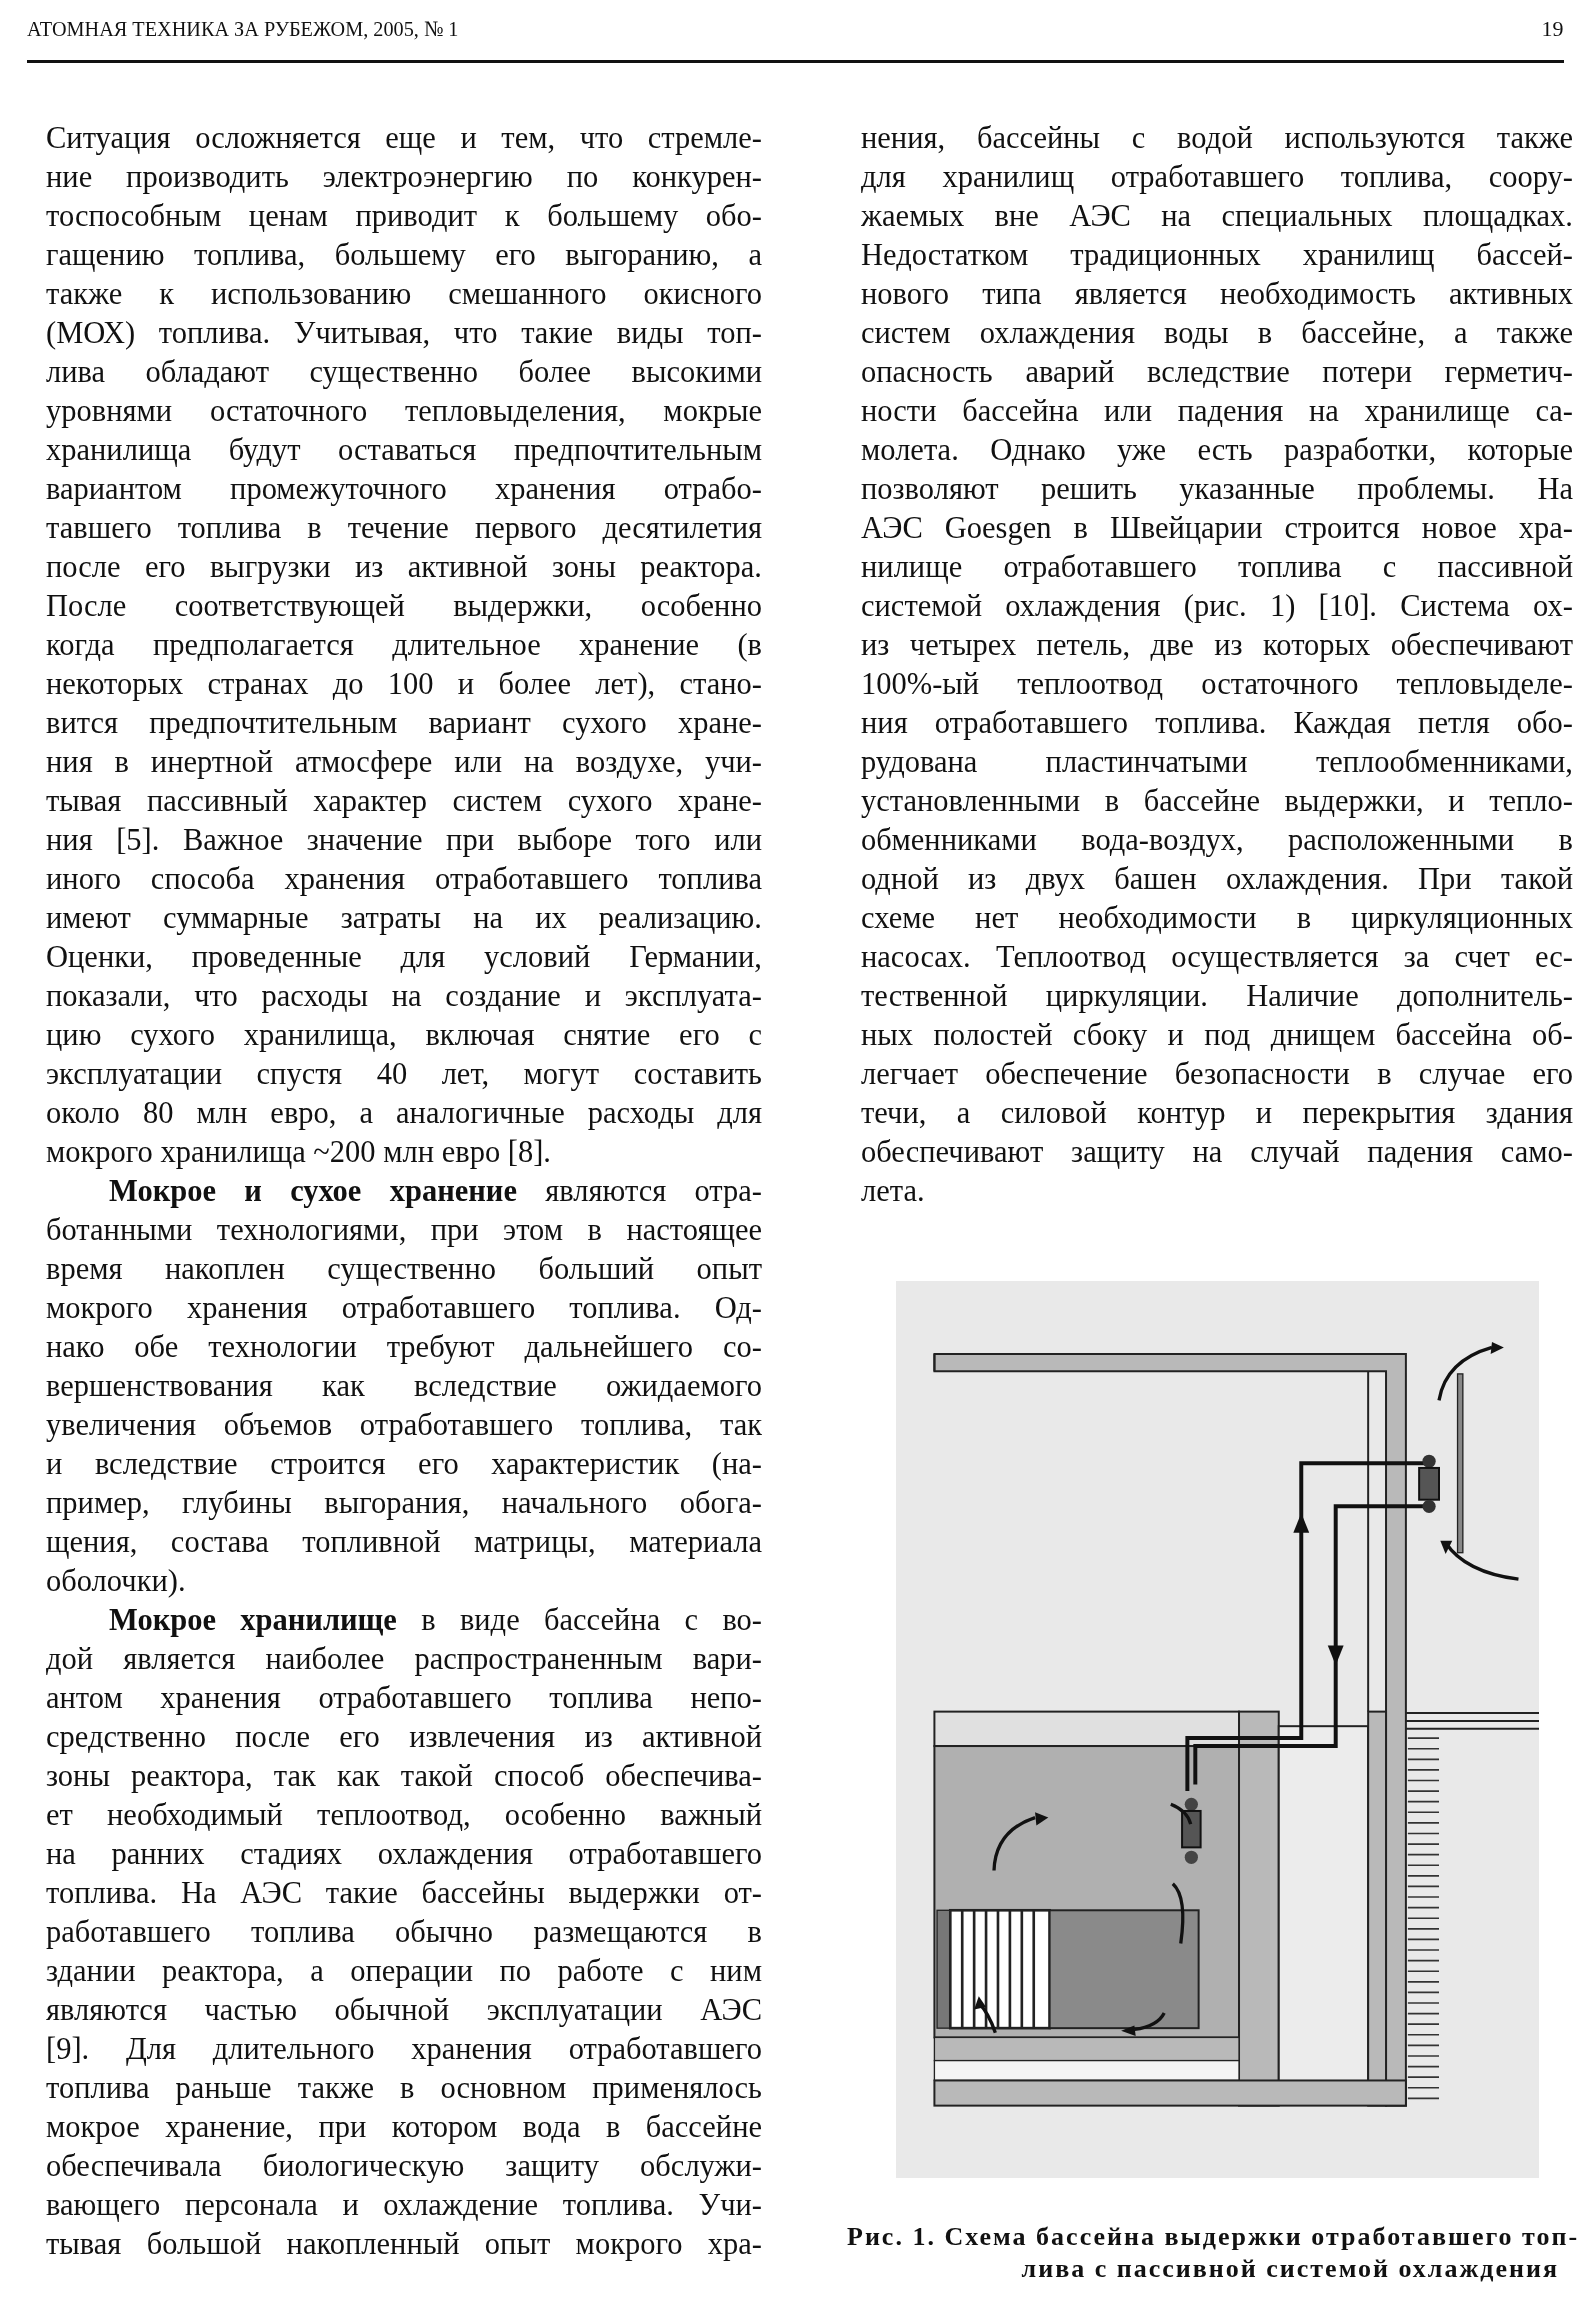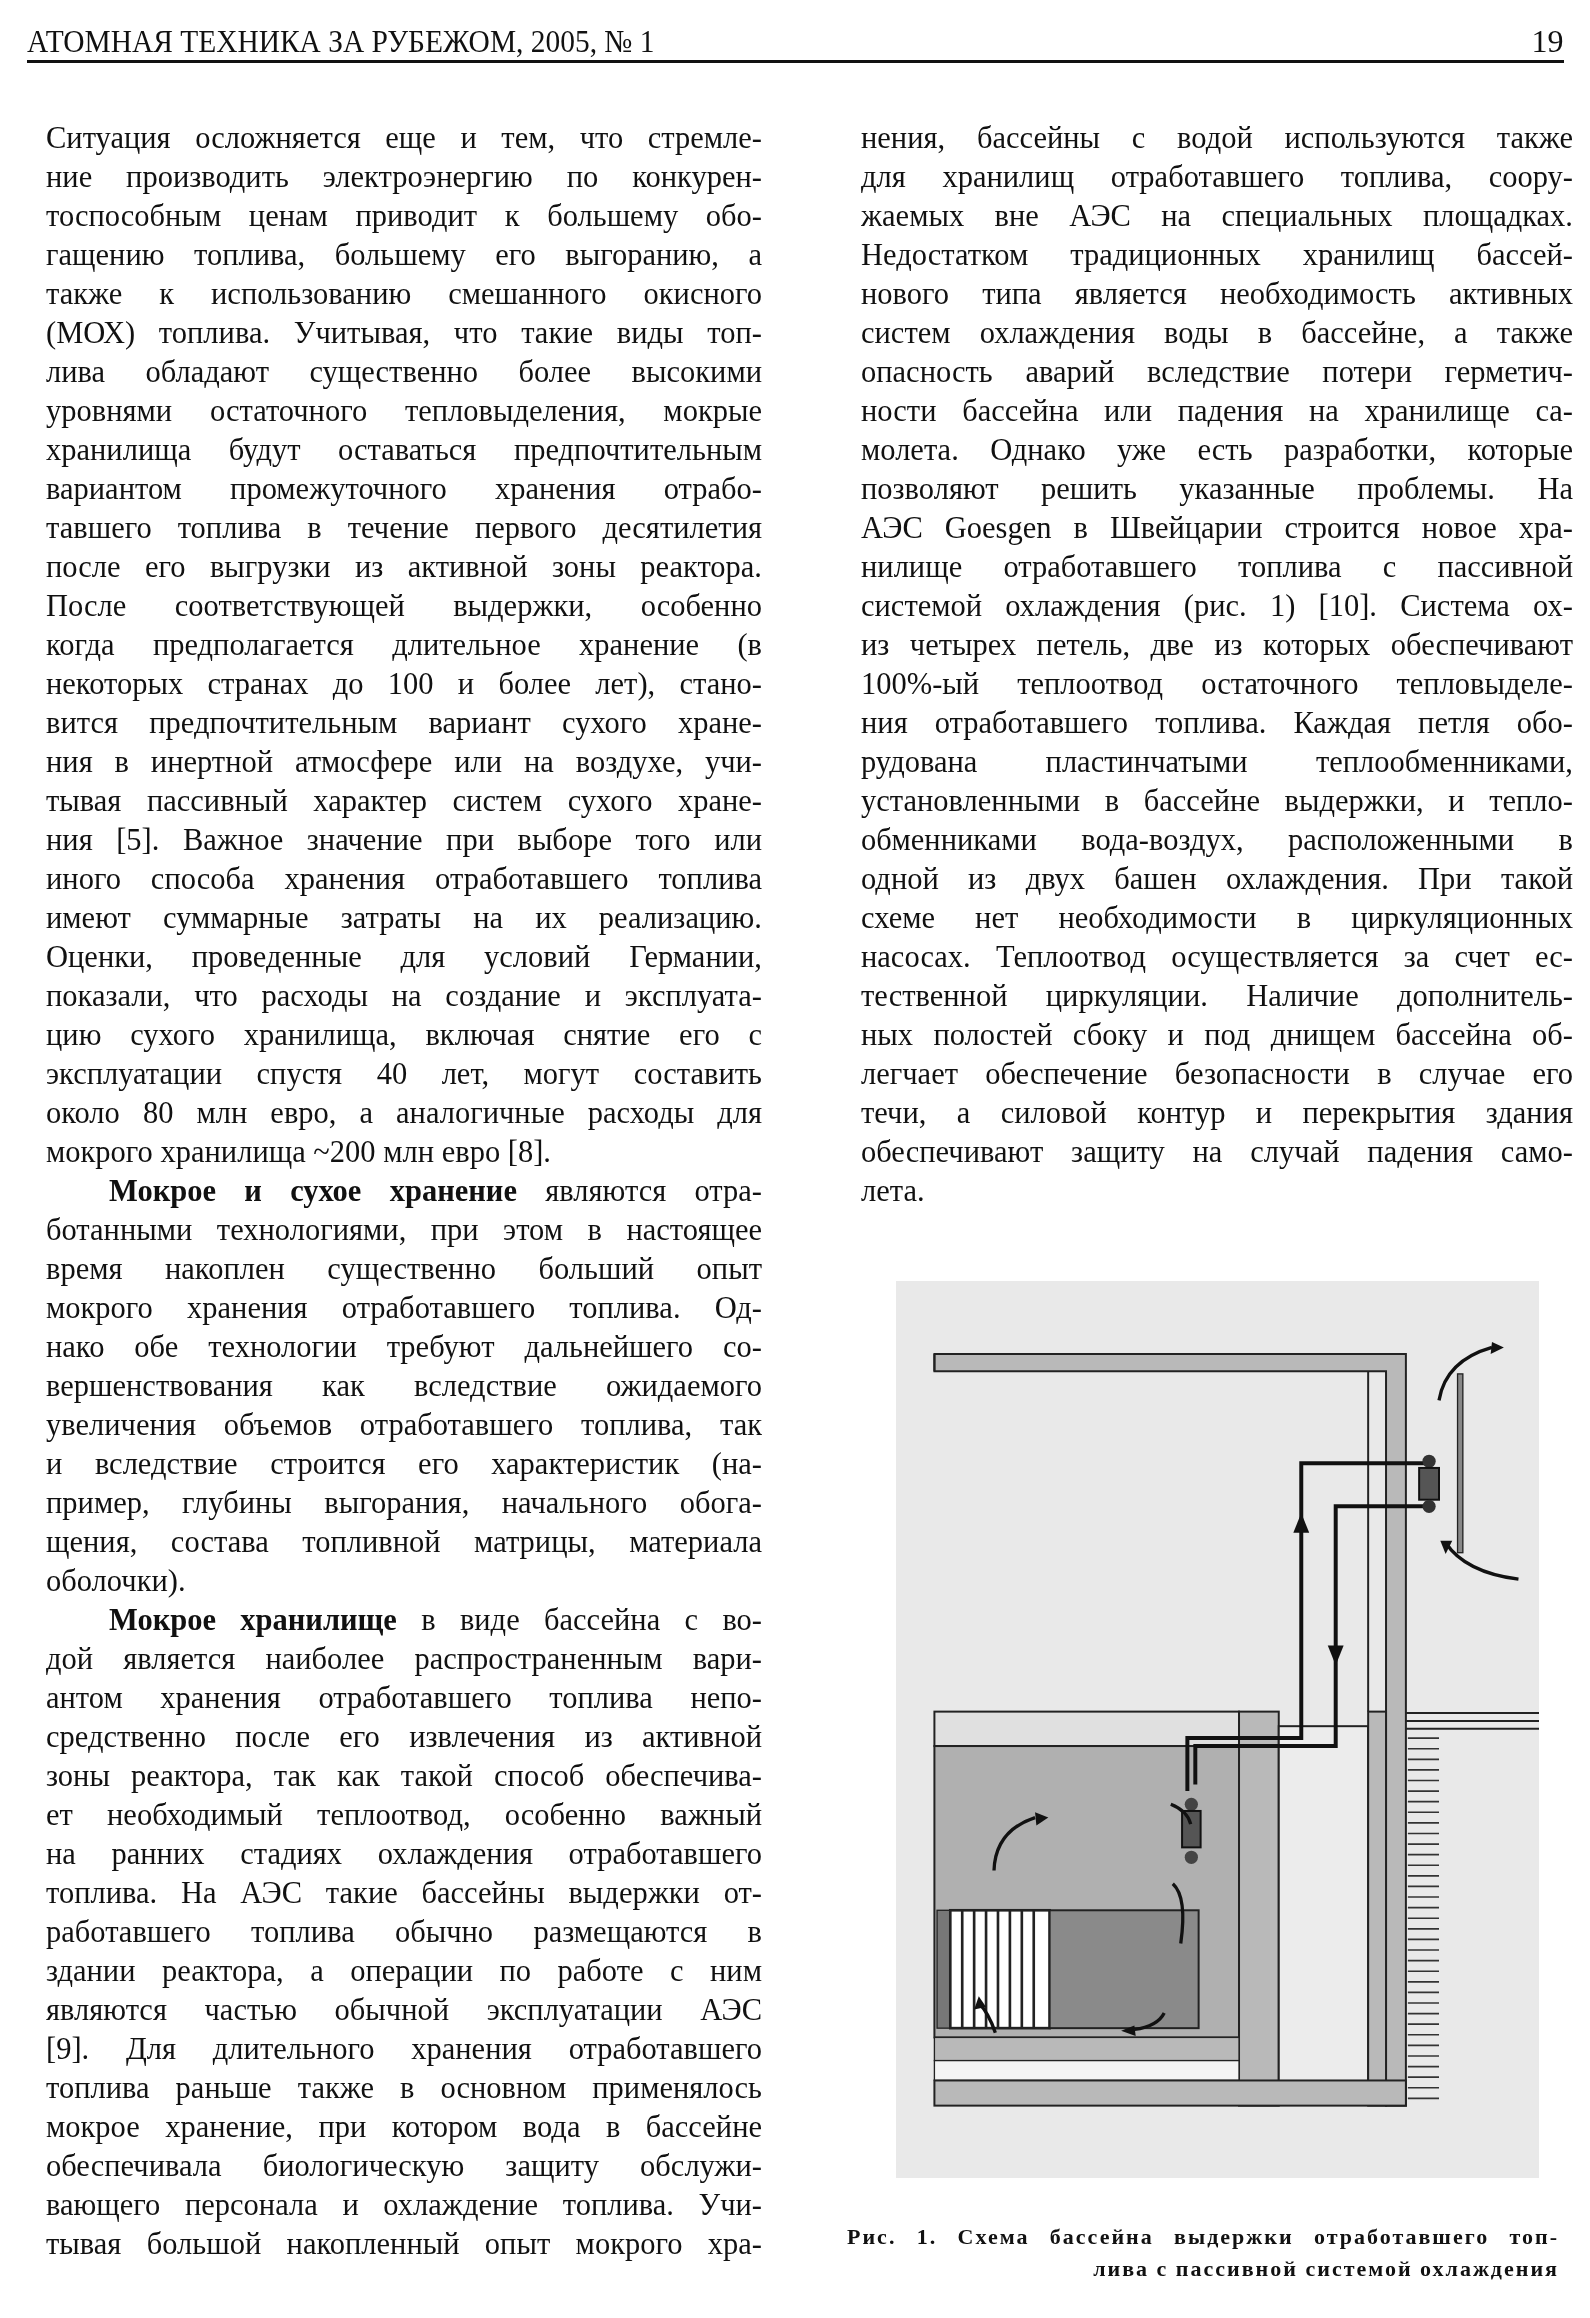--- a/index.html
+++ b/index.html
@@ -1,23 +1,23 @@
 <!DOCTYPE html>
 <html style="font-size:10.6px"><head>
 <meta charset="utf-8">
 <style>
   html, body { margin: 0; padding: 0; background: #ffffff; }
   body {
     width: 1590px; height: 2319px; position: relative; overflow: hidden;
     font-family: "Liberation Serif", "DejaVu Serif", serif; color: #111;
   }
   .header {
-    position: absolute; left: 26.5px; right: 26.5px; top: 20px; height: 40px;
+    position: absolute; left: 26.5px; right: 26.5px; top: 2px; height: 40px;
     display: flex; justify-content: space-between; align-items: flex-end;
-    font-size: 32px; letter-spacing: 0px; transform-origin: left bottom;
+    font-size: 22px; letter-spacing: 0px; transform-origin: left bottom;
   }
   .header .title { transform: scaleX(0.92); transform-origin: left bottom; white-space: nowrap; }
   .header-rule {
     position: absolute; left: 26.5px; right: 26.5px; top: 60px; height: 3.3px; background: #111;
   }
   .col {
     position: absolute; top: 119px; width: 716px;
     font-size: 30.5px; line-height: 39px; text-align: justify; margin-left: 16px;
   }
   .col.left { left: 30px; }
@@ -25,21 +25,21 @@
   .col .line { display: block; text-align: justify; text-align-last: justify; white-space: nowrap; overflow: hidden; }
   .col .line.last { text-align-last: left; }
   .col .line b { font-weight: bold; }
   .figure {
     position: absolute; left: 896px; top: 1281px; width: 643px; height: 897px;
     background: #e9e9e9;
   }
   .figure svg { width: 100%; height: 100%; display: block; }
   .caption {
     position: absolute; left: 847px; top: 2221px; width: 712px;
-    font-size: 22px; font-weight: bold; line-height: 32px; letter-spacing: 2px;
+    font-size: 26px; font-weight: bold; line-height: 32px; letter-spacing: 2px;
   }
   .caption .line { display: block; white-space: nowrap; text-align: right; }
   .caption .line.j { text-align: justify; text-align-last: justify; }
 </style>
 </head>
 <body>
 
 <div class="header">
   <span class="title">АТОМНАЯ ТЕХНИКА ЗА РУБЕЖОМ, 2005, № 1</span>
   <span>19</span>

